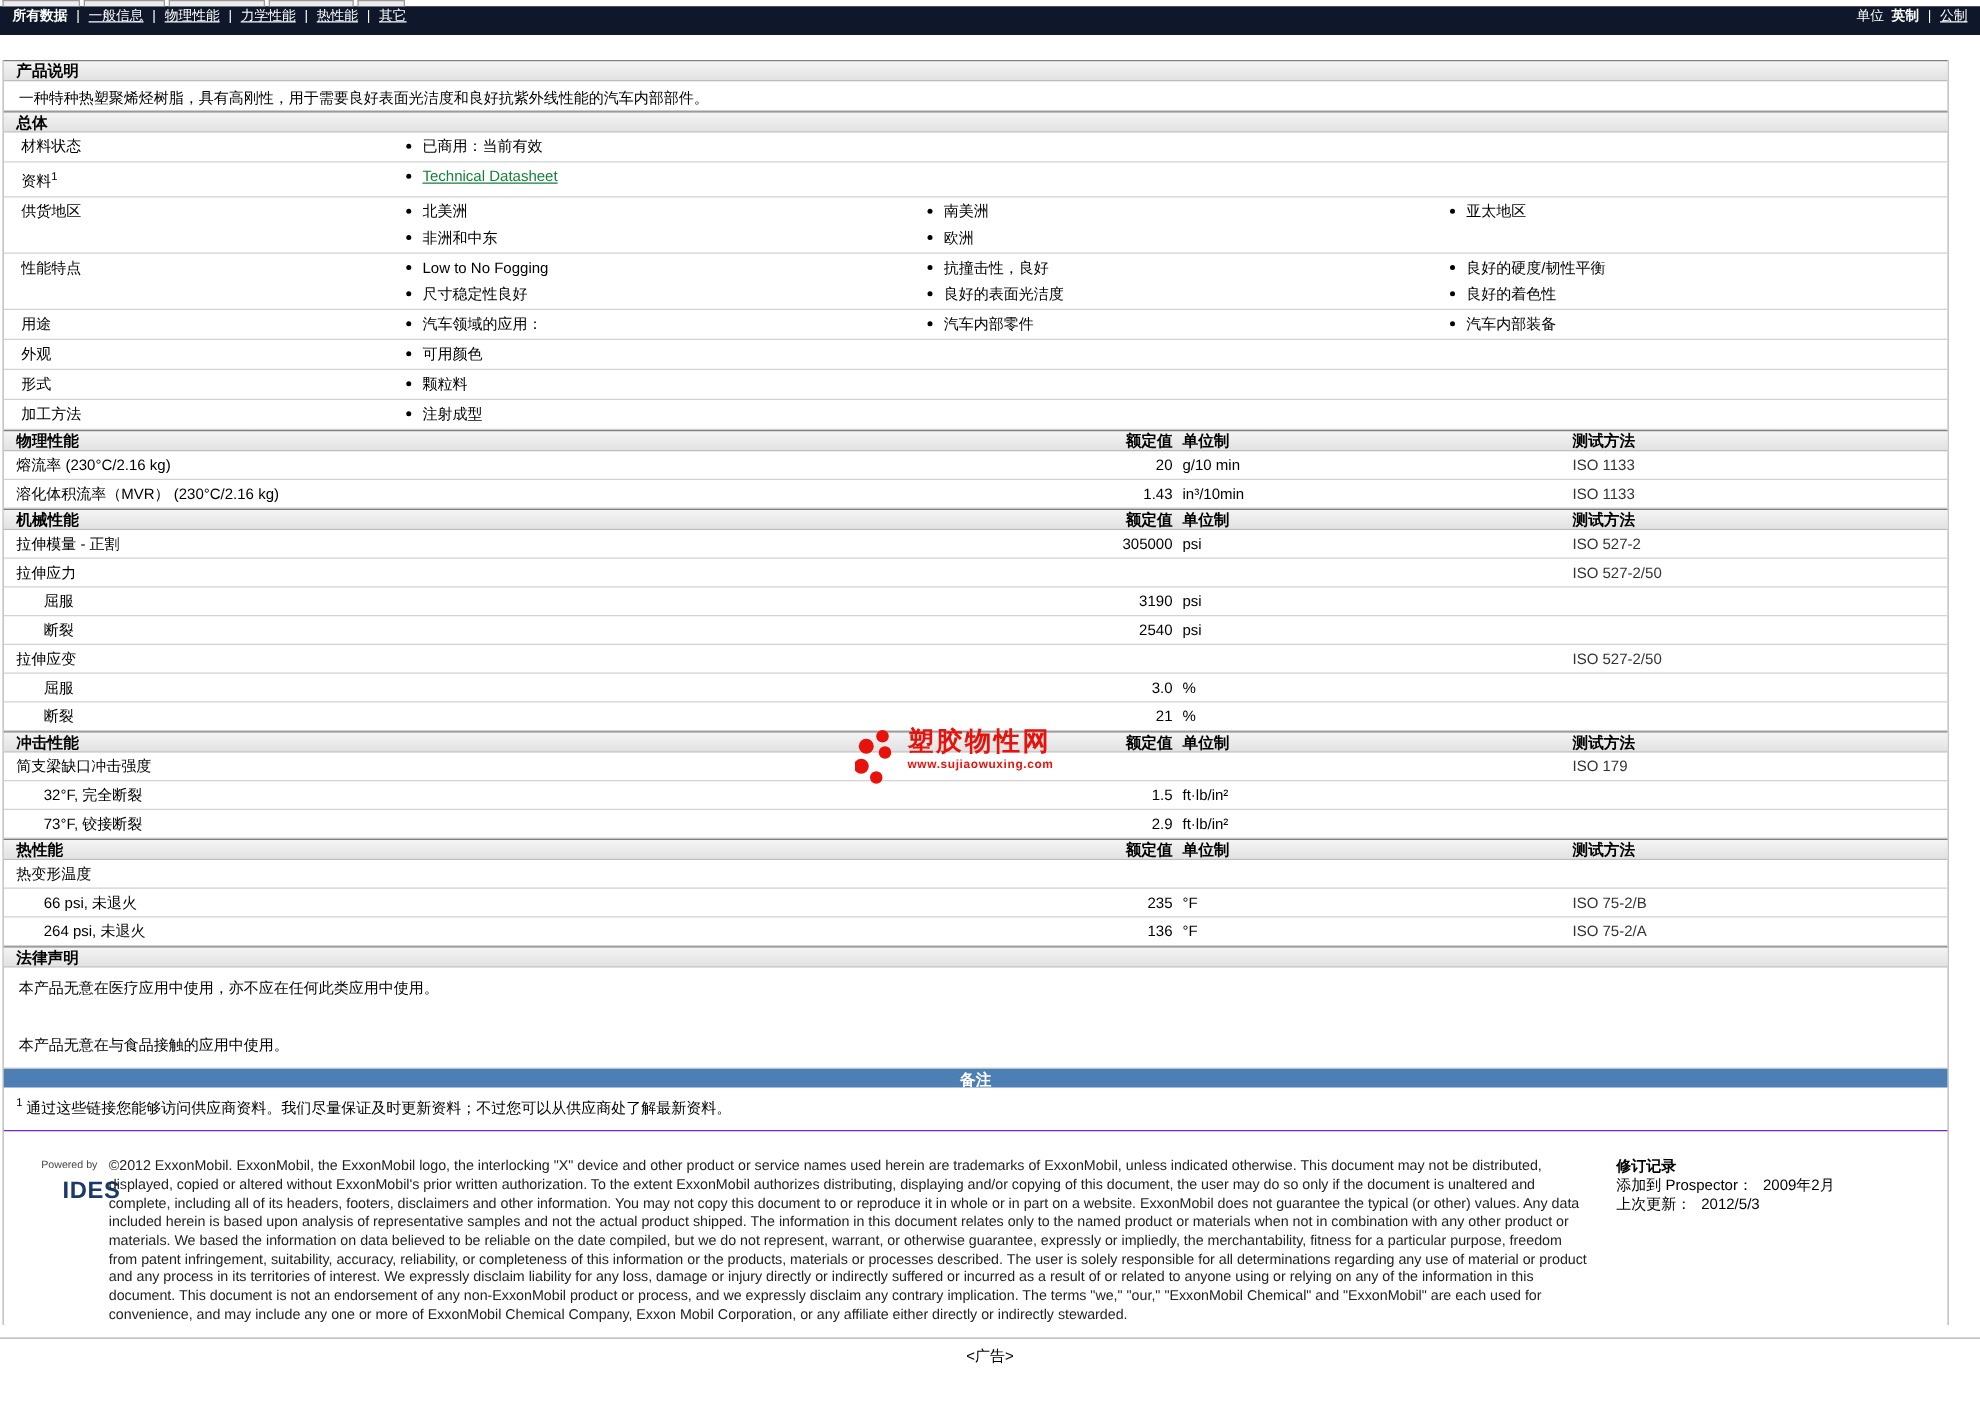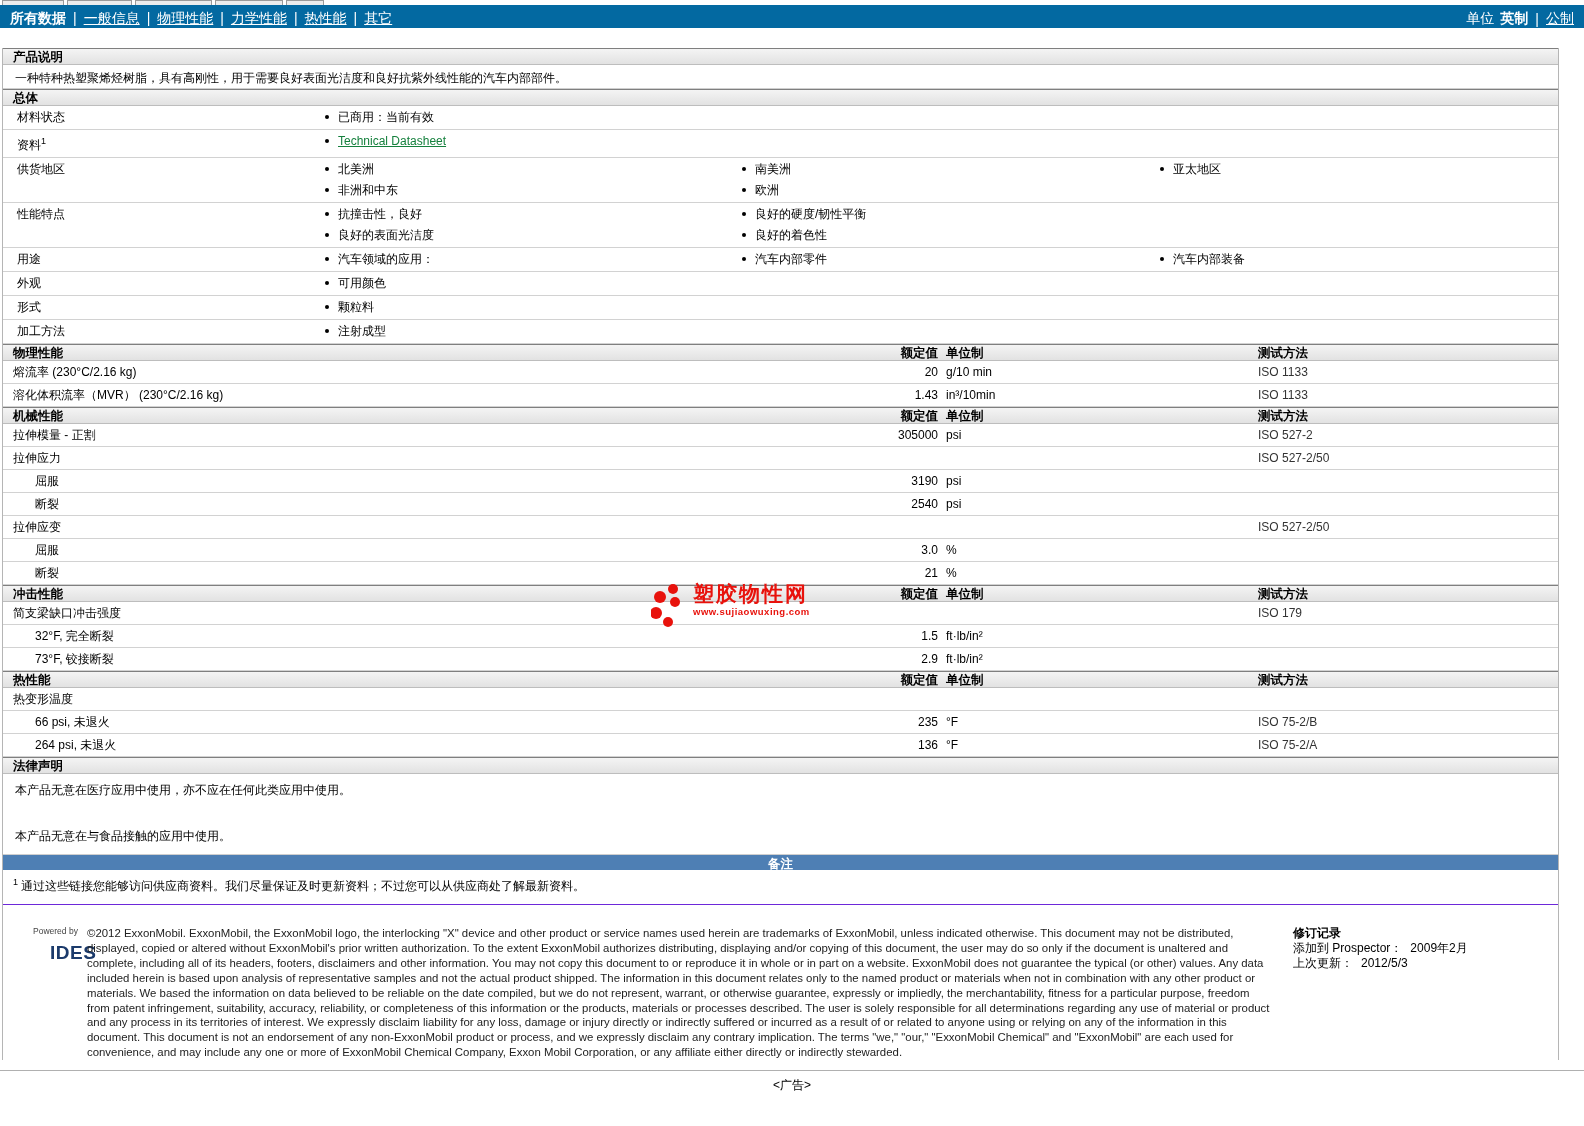--- a/index.html
+++ b/index.html
@@ -9,23 +9,23 @@
     background:#ffffff; color:#000;
     font-family:"Liberation Sans","DejaVu Sans",sans-serif;
     font-size:12px;
   }
   
   .tabs-remnant { height:5px; display:flex; gap:3px; padding-left:2px; overflow:hidden; }
   .tab-stub { border:1px solid #9a9a9a; border-bottom:none; background:#ececec; height:8px; }
 
   
   .navbar {
-    height:23px; background:#0369a1; color:#fff;
-    display:flex; align-items:flex-end; padding:0 10px;
-    font-size:14px;
+    height:23px; background:#0f172a; color:#fff;
+    display:flex; align-items:flex-start; padding:0 10px;
+    font-size:11px;
   }
   .nav-link { color:#fff; text-decoration:underline; cursor:pointer; }
   .nav-link.current { font-weight:bold; text-decoration:none; }
   .nav-sep { margin:0 7px; color:#fff; }
   .nav-units { margin-left:auto; display:flex; align-items:center; }
   .nav-units .units-label { margin-right:6px; }
   .nav-units b { font-weight:bold; }
   .nav-units a { color:#fff; text-decoration:underline; cursor:pointer; }
 
   
@@ -106,21 +106,21 @@
   }
   .footer-revision { padding-left:10px; font-size:12px; line-height:15px; }
   .footer-revision .rev-title { font-weight:bold;font-family:Liberation Serif, serif; }
   .rev-line { margin-top:0; }
   .rev-line .rev-value { margin-left:8px; }
 
   
   .ad-area { border-top:1px solid #b0b0b0; margin-top:10px; text-align:center; padding:6px 0 9px; }
 
   
-  .watermark { position:absolute; left:648px; top:534px; display:flex; align-items:flex-start; pointer-events:none; }
+  .watermark { position:absolute; left:681px; top:534px; display:flex; align-items:flex-start; pointer-events:none; }
   .wm-text { margin-left:6px; }
   .wm-name { color:#e8120c; font-size:21px; font-weight:bold; letter-spacing:2px; line-height:24px; }
   .wm-url { color:#e8120c; font-size:9.5px; font-weight:bold; letter-spacing:0.5px; }
 </style>
 </head>
 <body>
 
 <div class="tabs-remnant">
   <span class="tab-stub" style="width:62px"></span>
   <span class="tab-stub" style="width:65px"></span>
@@ -171,20 +171,24 @@
         <div class="gcol">
           <div class="bullet-item"><span class="bullet"></span><span>南美洲</span></div>
           <div class="bullet-item"><span class="bullet"></span><span>欧洲</span></div>
         </div>
         <div class="gcol">
           <div class="bullet-item"><span class="bullet"></span><span>亚太地区</span></div>
         </div>
       </div>
       <div class="grow">
         <div class="glabel">性能特点</div>
+        <div class="gcol">
+          <div class="bullet-item"><span class="bullet"></span><span>Low to No Fogging</span></div>
+          <div class="bullet-item"><span class="bullet"></span><span>尺寸稳定性良好</span></div>
+        </div>
         <div class="gcol">
           <div class="bullet-item"><span class="bullet"></span><span>抗撞击性，良好</span></div>
           <div class="bullet-item"><span class="bullet"></span><span>良好的表面光洁度</span></div>
         </div>
         <div class="gcol">
           <div class="bullet-item"><span class="bullet"></span><span>良好的硬度/韧性平衡</span></div>
           <div class="bullet-item"><span class="bullet"></span><span>良好的着色性</span></div>
         </div>
       </div>
       <div class="grow">

